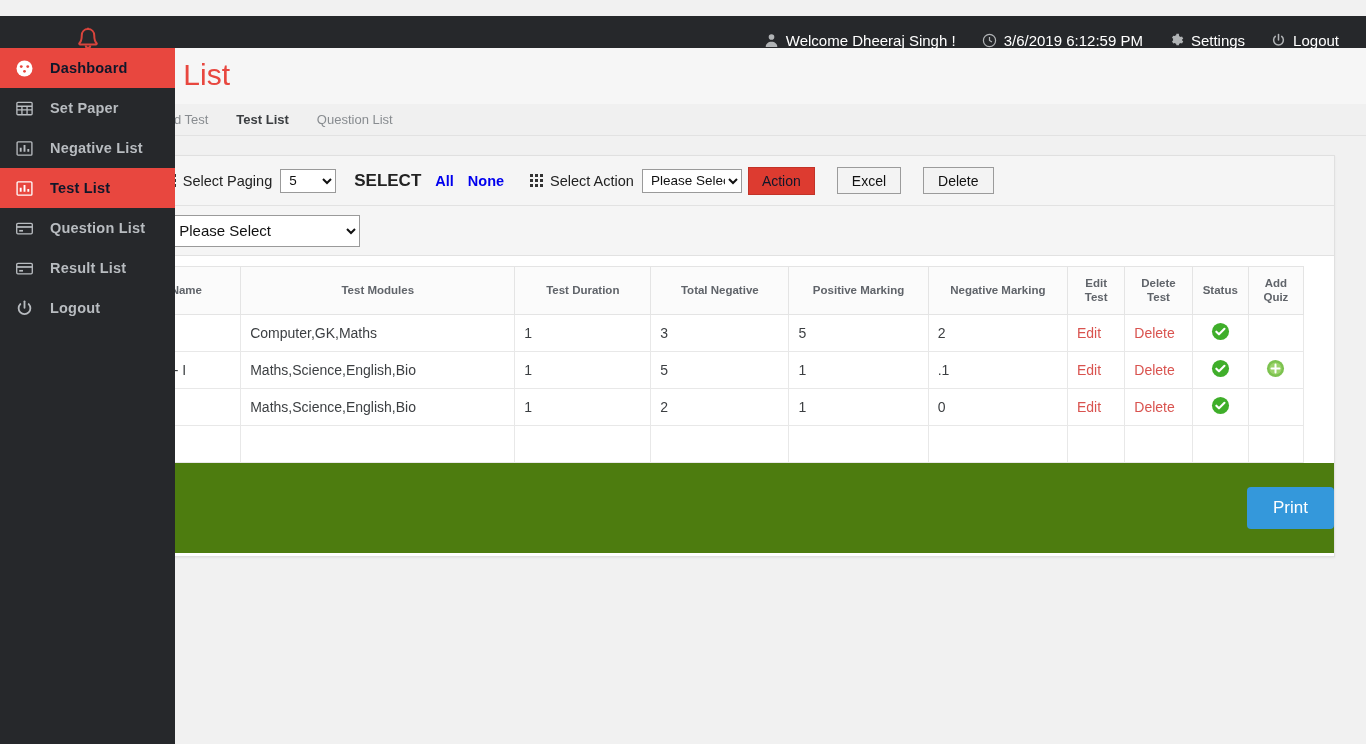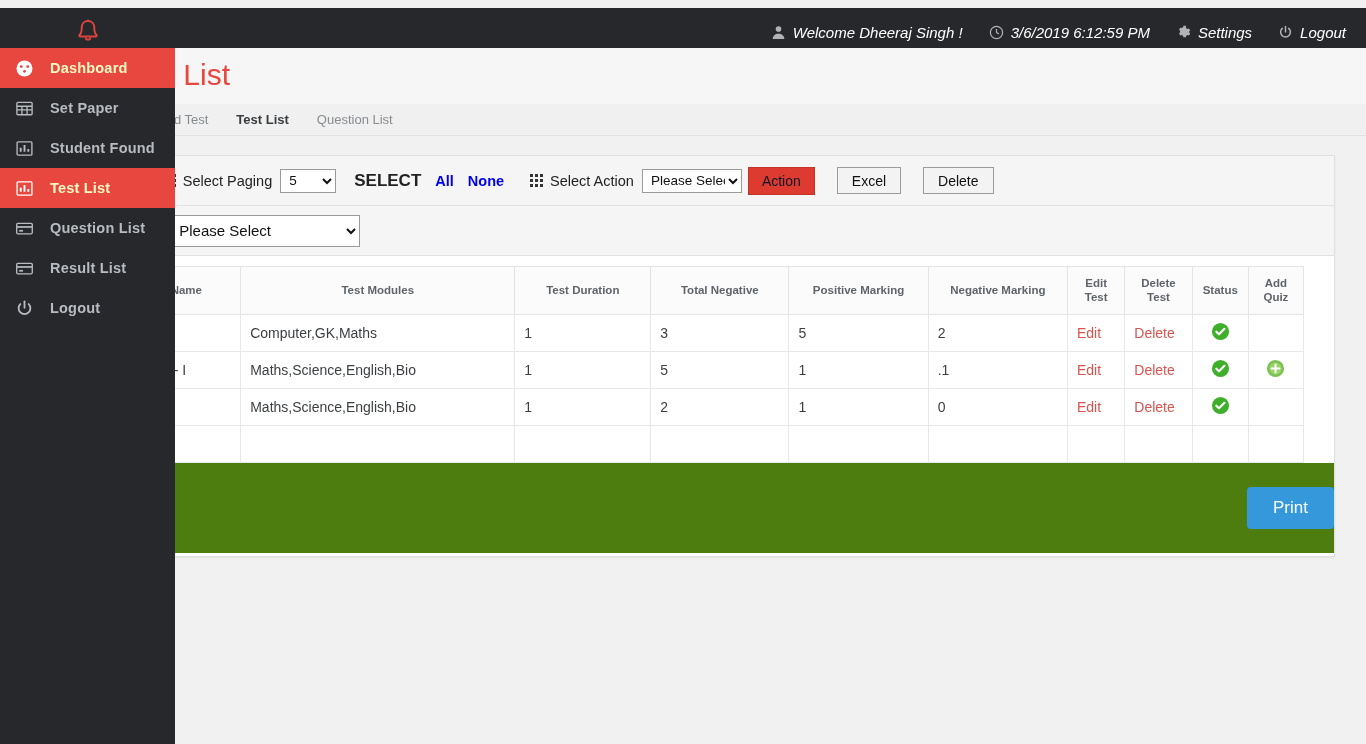--- a/index.html
+++ b/index.html
@@ -5,25 +5,24 @@
   * { box-sizing: border-box; margin: 0; padding: 0; }
   html, body {
     width: 1366px; height: 744px;
     font-family: "Liberation Sans", sans-serif;
     background: #f1f1f1;
     overflow: hidden;
   }
 
   
   .topbar {
-    position: absolute; top: 8px; left: 0; width: 1366px; height: 48px;
+    position: absolute; top: 16px; left: 0; width: 1366px; height: 48px;
     background: #26282b;
     display: flex; align-items: center; justify-content: flex-end;
-    padding-right: 20px;
-    font-style: italic;
+    padding-right: 27px;
   }
   .bell-wrap {
     position: absolute; left: 0; top: 0; width: 175px; height: 48px;
     display: flex; align-items: center; justify-content: center;
   }
   .bell-icon svg { display: block; }
   .top-item {
     display: flex; align-items: center; gap: 7px;
     color: #ffffff; font-size: 15px; margin-left: 26px;
     white-space: nowrap;
@@ -34,21 +33,21 @@
   .sidebar {
     position: absolute; left: 0; top: 48px; width: 175px; height: 696px;
     background: #26282b; z-index: 40;
   }
   .side-item {
     height: 40px; display: flex; align-items: center;
     padding-left: 12px; gap: 14px;
     color: #b8bcc0; font-size: 14.5px; font-weight: bold;
     letter-spacing: .2px;
   }
-  .side-item.active { background: #e8473f; color: #fef9c3; }
+  .side-item.active { background: #e8473f; color: #0f172a; }
   .side-item .sicon {
     width: 24px; display: flex; align-items: center; justify-content: center;
   }
 
   
   .page-head {
     position: absolute; left: 0; top: 48px; width: 1366px; height: 56px;
     background: #f6f6f6;
   }
   .page-title {
@@ -407,21 +406,21 @@
     <span>Set Paper</span>
   </div>
 
   <div class="side-item">
     <span class="sicon">
       <svg width="19" height="19" viewBox="0 0 20 20" fill="none" stroke="#b8bcc0" stroke-width="1.4">
         <rect x="2.2" y="3" width="15.6" height="14" rx="1"></rect>
         <path d="M6 13.4V9.2M10 13.4V6.2M14 13.4v-2.9" stroke-width="2"></path>
       </svg>
     </span>
-    <span>Student Found</span>
+    <span>Negative List</span>
   </div>
 
   <div class="side-item active">
     <span class="sicon">
       <svg width="19" height="19" viewBox="0 0 20 20" fill="none" stroke="#ffffff" stroke-width="1.4">
         <rect x="2.2" y="3" width="15.6" height="14" rx="1"></rect>
         <path d="M6 13.4V9.2M10 13.4V6.2M14 13.4v-2.9" stroke-width="2"></path>
       </svg>
     </span>
     <span>Test List</span>

